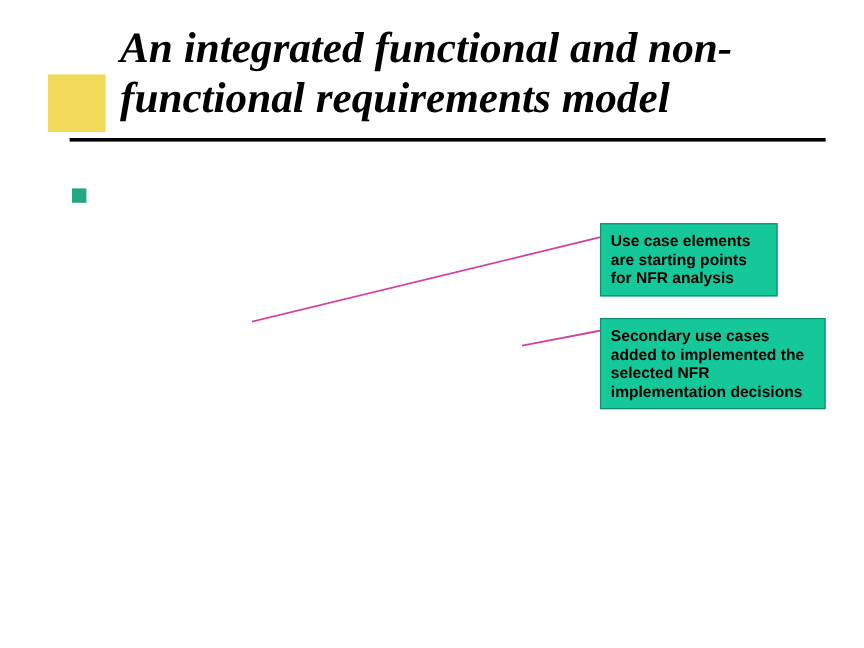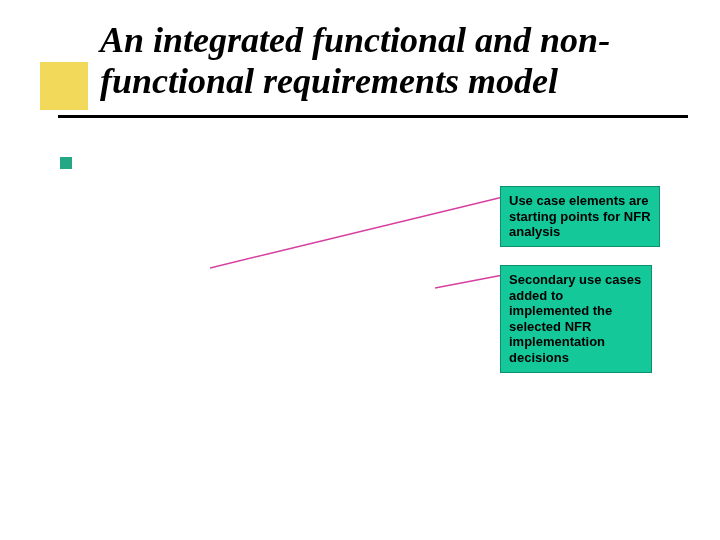--- a/index.html
+++ b/index.html
@@ -58,26 +58,26 @@
     font-family: Arial, Helvetica, sans-serif;
     font-weight: bold;
     font-size: 13px;
     line-height: 1.2;
     color: #000;
     z-index: 3;
   }
   .callout-1 {
     left: 500px;
     top: 186px;
-    width: 160px;
+    width: 148px;
   }
   .callout-2 {
     left: 500px;
     top: 265px;
-    width: 152px;
+    width: 188px;
   }
   svg.connector {
     position: absolute;
     z-index: 2;
     pointer-events: none;
   }
 </style>
 </head>
 <body>
 

